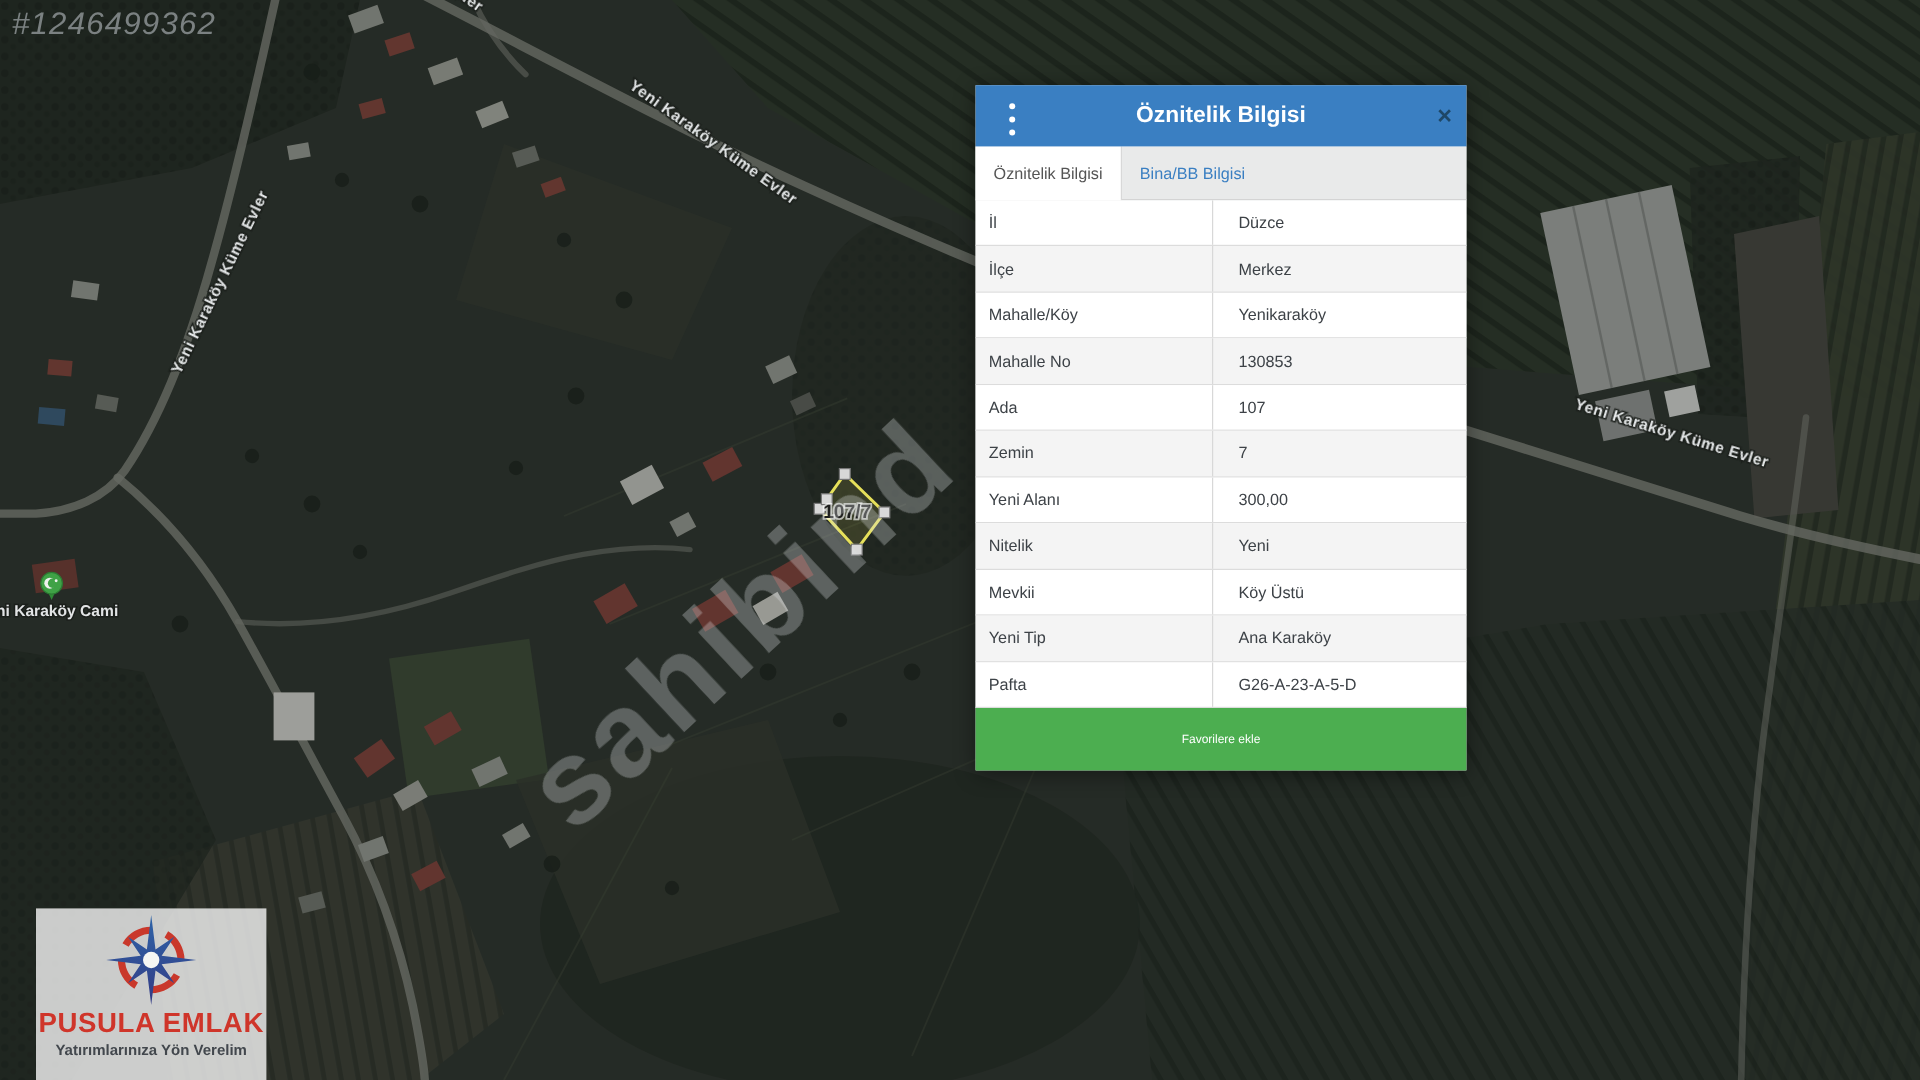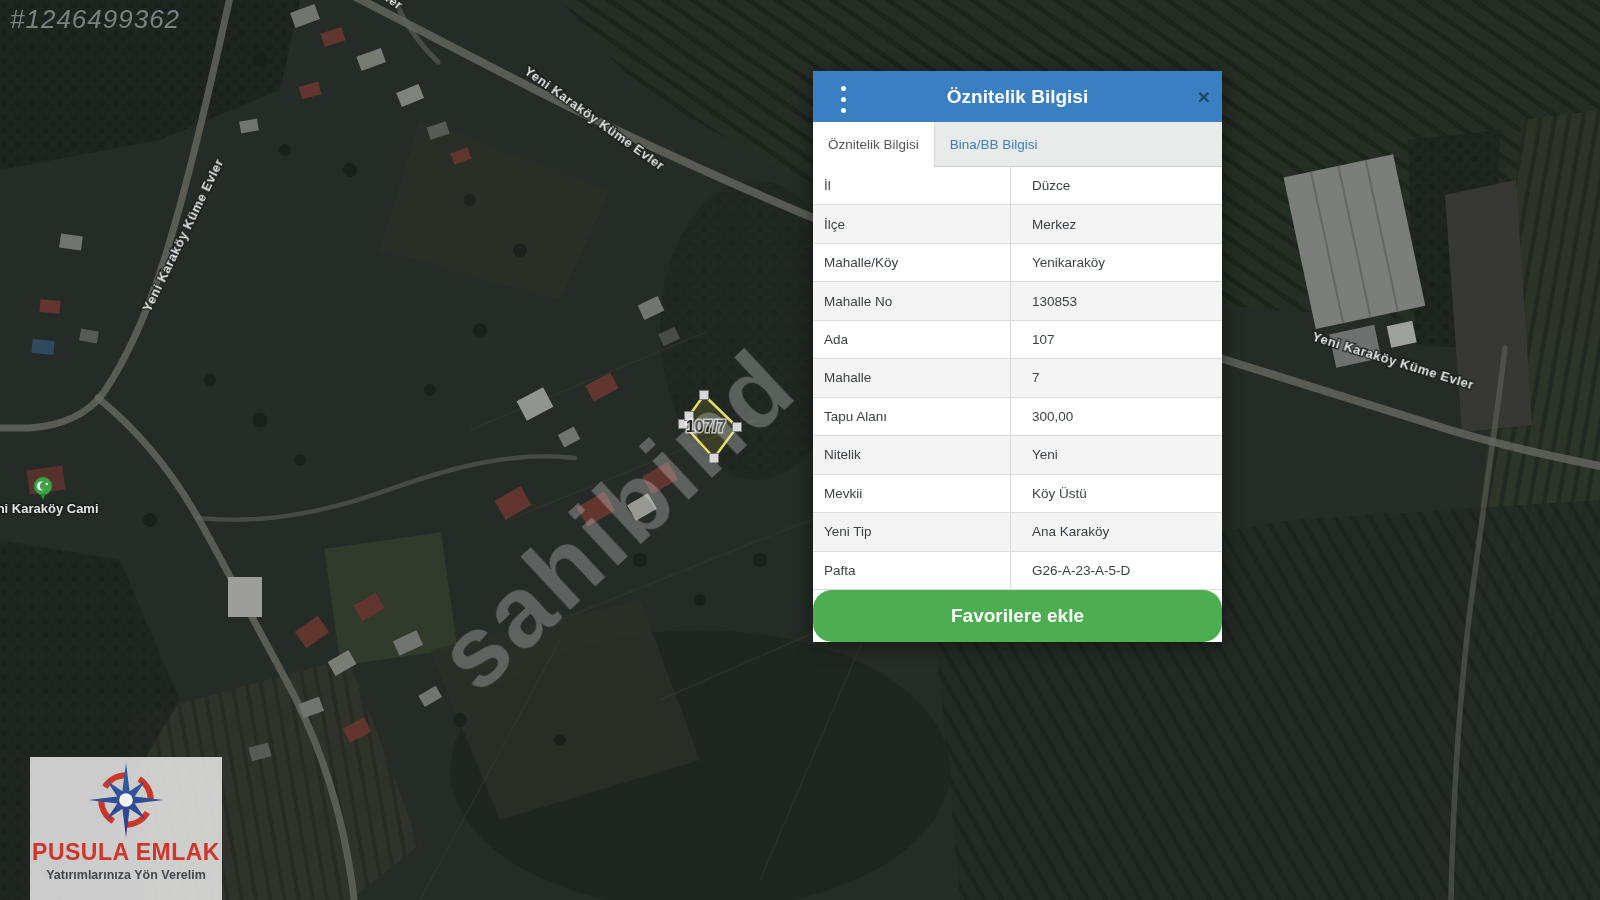--- a/index.html
+++ b/index.html
@@ -31,21 +31,21 @@
 
   #attr-table{height:423px;display:flex;flex-direction:column;}
   .row{flex:1;display:flex;border-bottom:1px solid #dcdcdc;box-sizing:border-box;}
   .row:nth-child(even){background:#f4f4f4;}
   .row:nth-child(odd){background:#fff;}
   .cell{display:flex;align-items:center;font-size:13.5px;color:#3d4247;box-sizing:border-box;}
   .cell.label{width:198px;padding-left:11px;border-right:1px solid #d8d8d8;}
   .cell.value{flex:1;padding-left:21px;}
 
   #fav-btn{height:52px;background:#4cae50;color:#fff;display:flex;align-items:center;
-           justify-content:center;font-size:19px;font-weight:bold;cursor:pointer;border-radius:19px;}
+           justify-content:center;font-size:10px;font-weight:normal;cursor:pointer;}
 
   
   #logo{position:absolute;left:30px;top:757px;width:192px;height:147px;
         background:rgba(246,246,246,0.80);display:flex;flex-direction:column;
         align-items:center;justify-content:flex-start;}
   #logo svg{margin-top:2px;}
   #logo-name{color:#cf352a;font-weight:bold;font-size:23px;letter-spacing:0.5px;line-height:1;}
   #logo-tagline{color:#42474d;font-size:12.5px;font-weight:bold;margin-top:4px;}
 </style>
 </head>
@@ -240,25 +240,25 @@
       </div>
       <div class="row">
         <div class="cell label">Mahalle No</div>
         <div class="cell value">130853</div>
       </div>
       <div class="row">
         <div class="cell label">Ada</div>
         <div class="cell value">107</div>
       </div>
       <div class="row">
-        <div class="cell label">Mahalle</div>
+        <div class="cell label">Zemin</div>
         <div class="cell value">7</div>
       </div>
       <div class="row">
-        <div class="cell label">Tapu Alanı</div>
+        <div class="cell label">Yeni Alanı</div>
         <div class="cell value">300,00</div>
       </div>
       <div class="row">
         <div class="cell label">Nitelik</div>
         <div class="cell value">Yeni</div>
       </div>
       <div class="row">
         <div class="cell label">Mevkii</div>
         <div class="cell value">Köy Üstü</div>
       </div>

